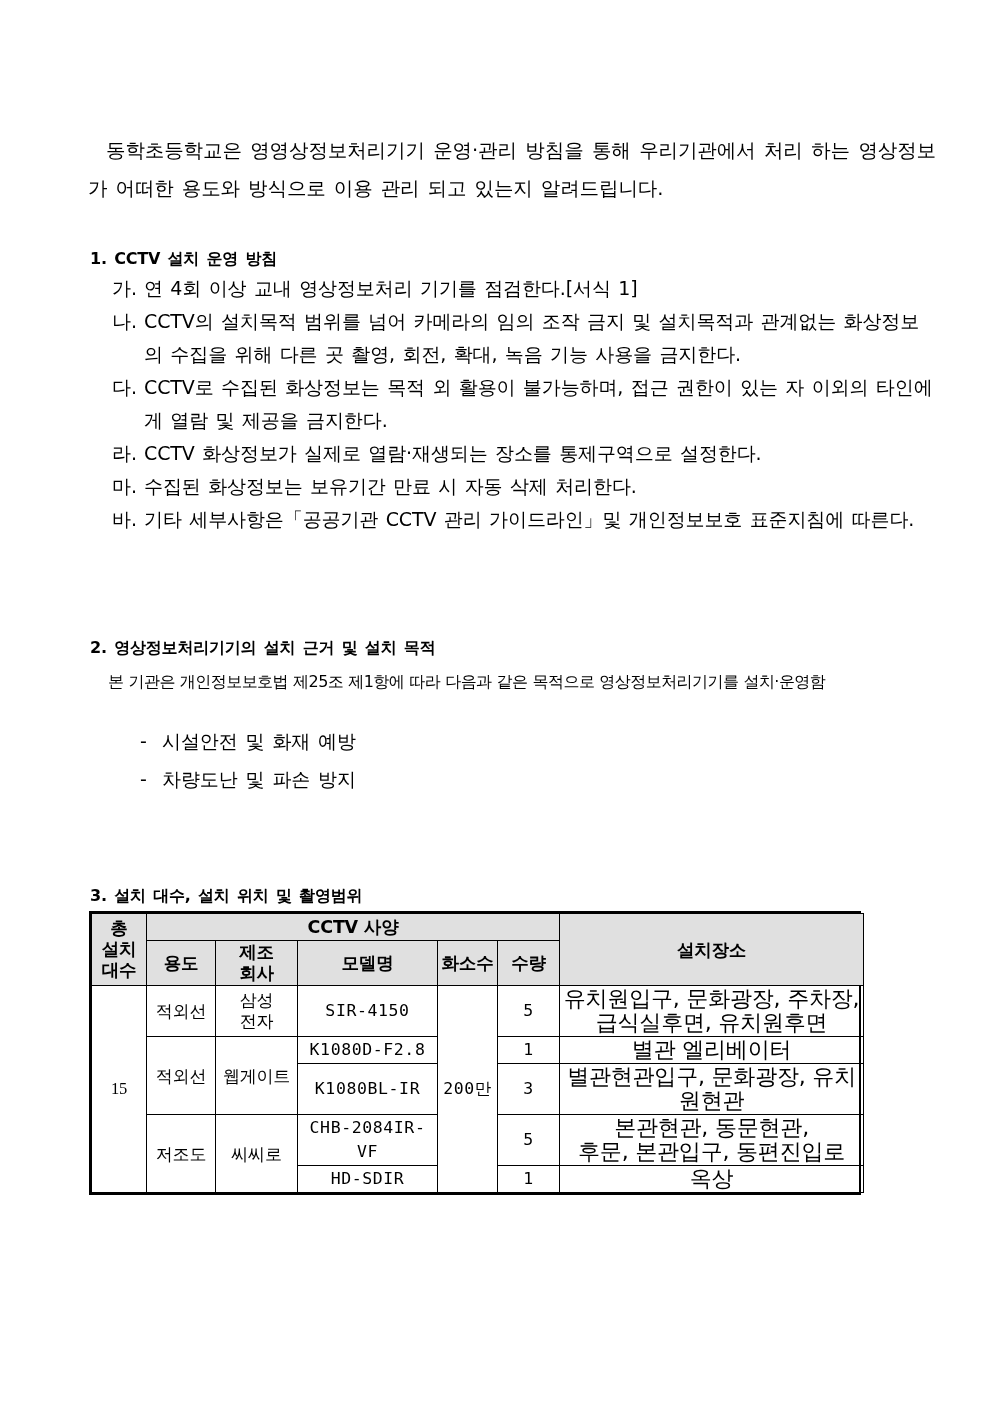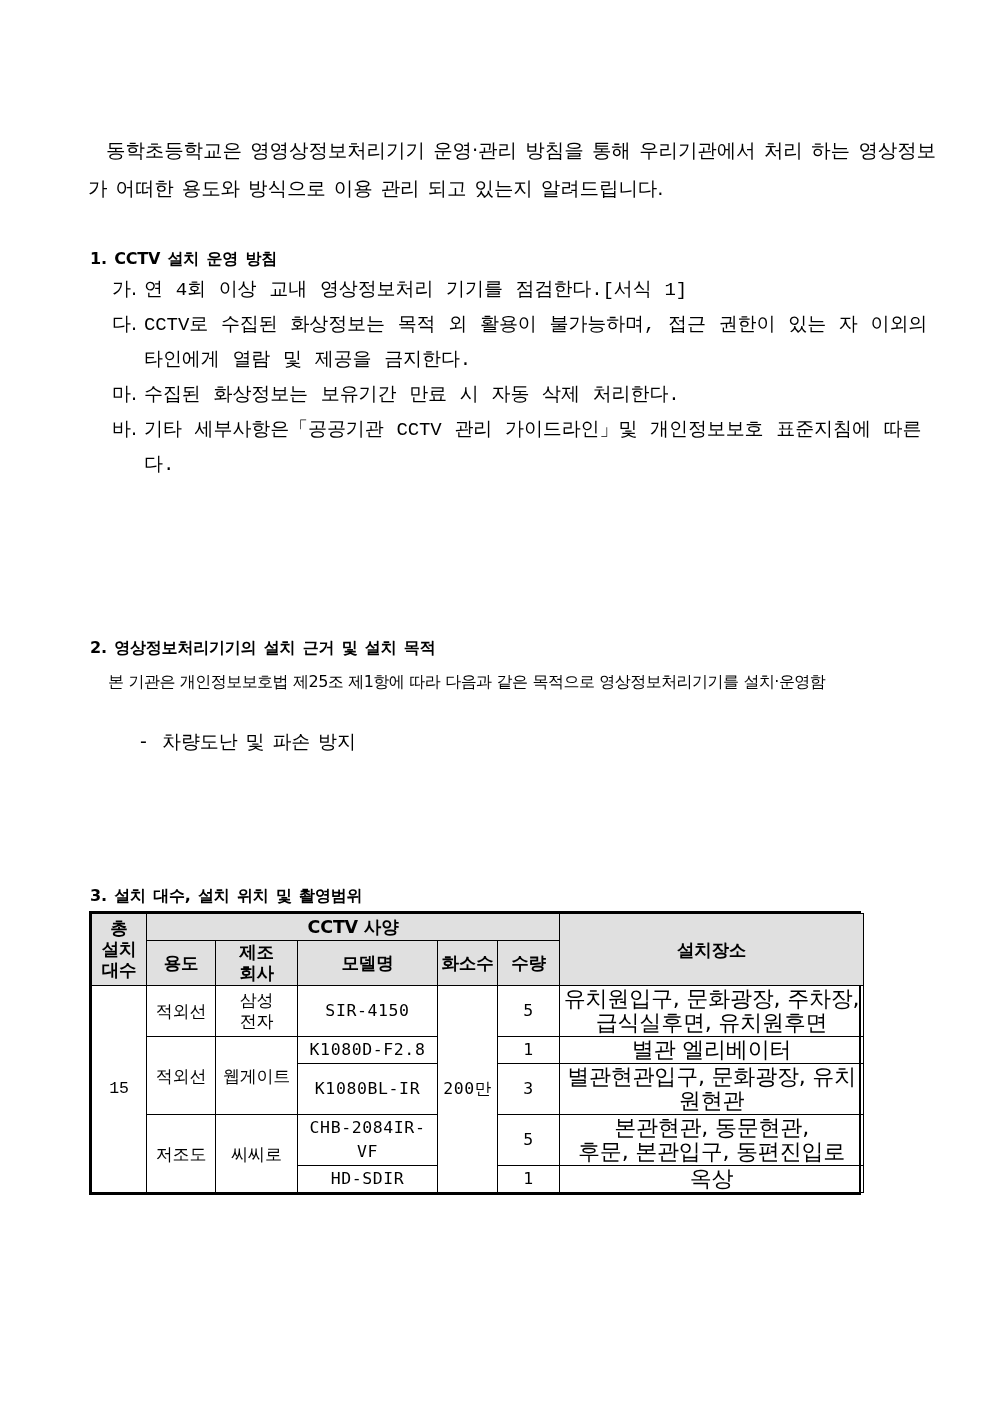--- a/index.html
+++ b/index.html
@@ -68,21 +68,20 @@
     letter-spacing: -0.1px;
     word-spacing: 1.5px;
   }
   .sec1-list .li .mk {
     display: inline-block;
     width: 32px;
     text-indent: 0;
   }
   .sec1-list .li .tx {
     text-indent: 0;
-    font-family: Liberation Mono, monospace;
   }
 
   
   .sec2-body {
     position: absolute;
     left: 108px;
     top: 660px;
     width: 830px;
     font-size: 16px;
     line-height: 44px;
@@ -136,21 +135,21 @@
     font-weight: bold;
     font-size: 17.5px;
   }
   .tbl-wrap .model-cell,
   .tbl-wrap .num-cell {
     font-family: "DejaVu Sans Mono", "Liberation Mono", monospace;
     font-size: 16.5px;
     letter-spacing: 0.6px;
   }
   .tbl-wrap .total-cell {
-    font-family: Liberation Mono, monospace;
+    font-family: Liberation Serif, serif;
     font-size: 16.5px;
   }
   .tbl-wrap .loc-cell {
     font-size: 22px;
     letter-spacing: -0.2px;
   }
   .tbl-wrap .hdr-stack {
     line-height: 21px;
   }
   .tbl-wrap .two-line {
@@ -172,37 +171,46 @@
 
   <p class="intro">동학초등학교은 영영상정보처리기기 운영·관리 방침을 통해 우리기관에서 처리 하는 영상정보가 어떠한 용도와 방식으로 이용 관리 되고 있는지 알려드립니다.</p>
 
   <h2 class="sec-head" id="sec1-head">1. CCTV 설치 운영 방침</h2>
 
   <div class="sec1-list">
     <div class="li">
       <span class="mk">가.</span><span class="tx">연 4회 이상 교내 영상정보처리 기기를 점검한다.[서식 1]</span>
     </div>
     <div class="li">
+      <span class="mk">나.</span><span class="tx">CCTV의 설치목적 범위를 넘어 카메라의 임의 조작 금지 및 설치목적과 관계없는 화상정보의 수집을 위해 다른 곳 촬영, 회전, 확대, 녹음 기능 사용을 금지한다.</span>
+    </div>
+    <div class="li">
       <span class="mk">다.</span><span class="tx">CCTV로 수집된 화상정보는 목적 외 활용이 불가능하며, 접근 권한이 있는 자 이외의 타인에게 열람 및 제공을 금지한다.</span>
+    </div>
+    <div class="li">
+      <span class="mk">라.</span><span class="tx">CCTV 화상정보가 실제로 열람·재생되는 장소를 통제구역으로 설정한다.</span>
     </div>
     <div class="li">
       <span class="mk">마.</span><span class="tx">수집된 화상정보는 보유기간 만료 시 자동 삭제 처리한다.</span>
     </div>
     <div class="li">
       <span class="mk">바.</span><span class="tx">기타 세부사항은「공공기관 CCTV 관리 가이드라인」및 개인정보보호 표준지침에 따른다.</span>
     </div>
   </div>
 
   <h2 class="sec-head" id="sec2-head">2. 영상정보처리기기의 설치 근거 및 설치 목적</h2>
 
   <div class="sec2-body">
     <div class="para">본 기관은 개인정보보호법 제25조 제1항에 따라 다음과 같은 목적으로 영상정보처리기기를 설치·운영함</div>
   </div>
 
   <div class="sec2-dashes">
+    <div class="dash-item">
+      <span class="dh">-</span><span>시설안전 및 화재 예방</span>
+    </div>
     <div class="dash-item">
       <span class="dh">-</span><span>차량도난 및 파손 방지</span>
     </div>
   </div>
 
   <h2 class="sec-head" id="sec3-head">3. 설치 대수, 설치 위치 및 촬영범위</h2>
 
   <div class="tbl-wrap">
     <table>
       <colgroup>

